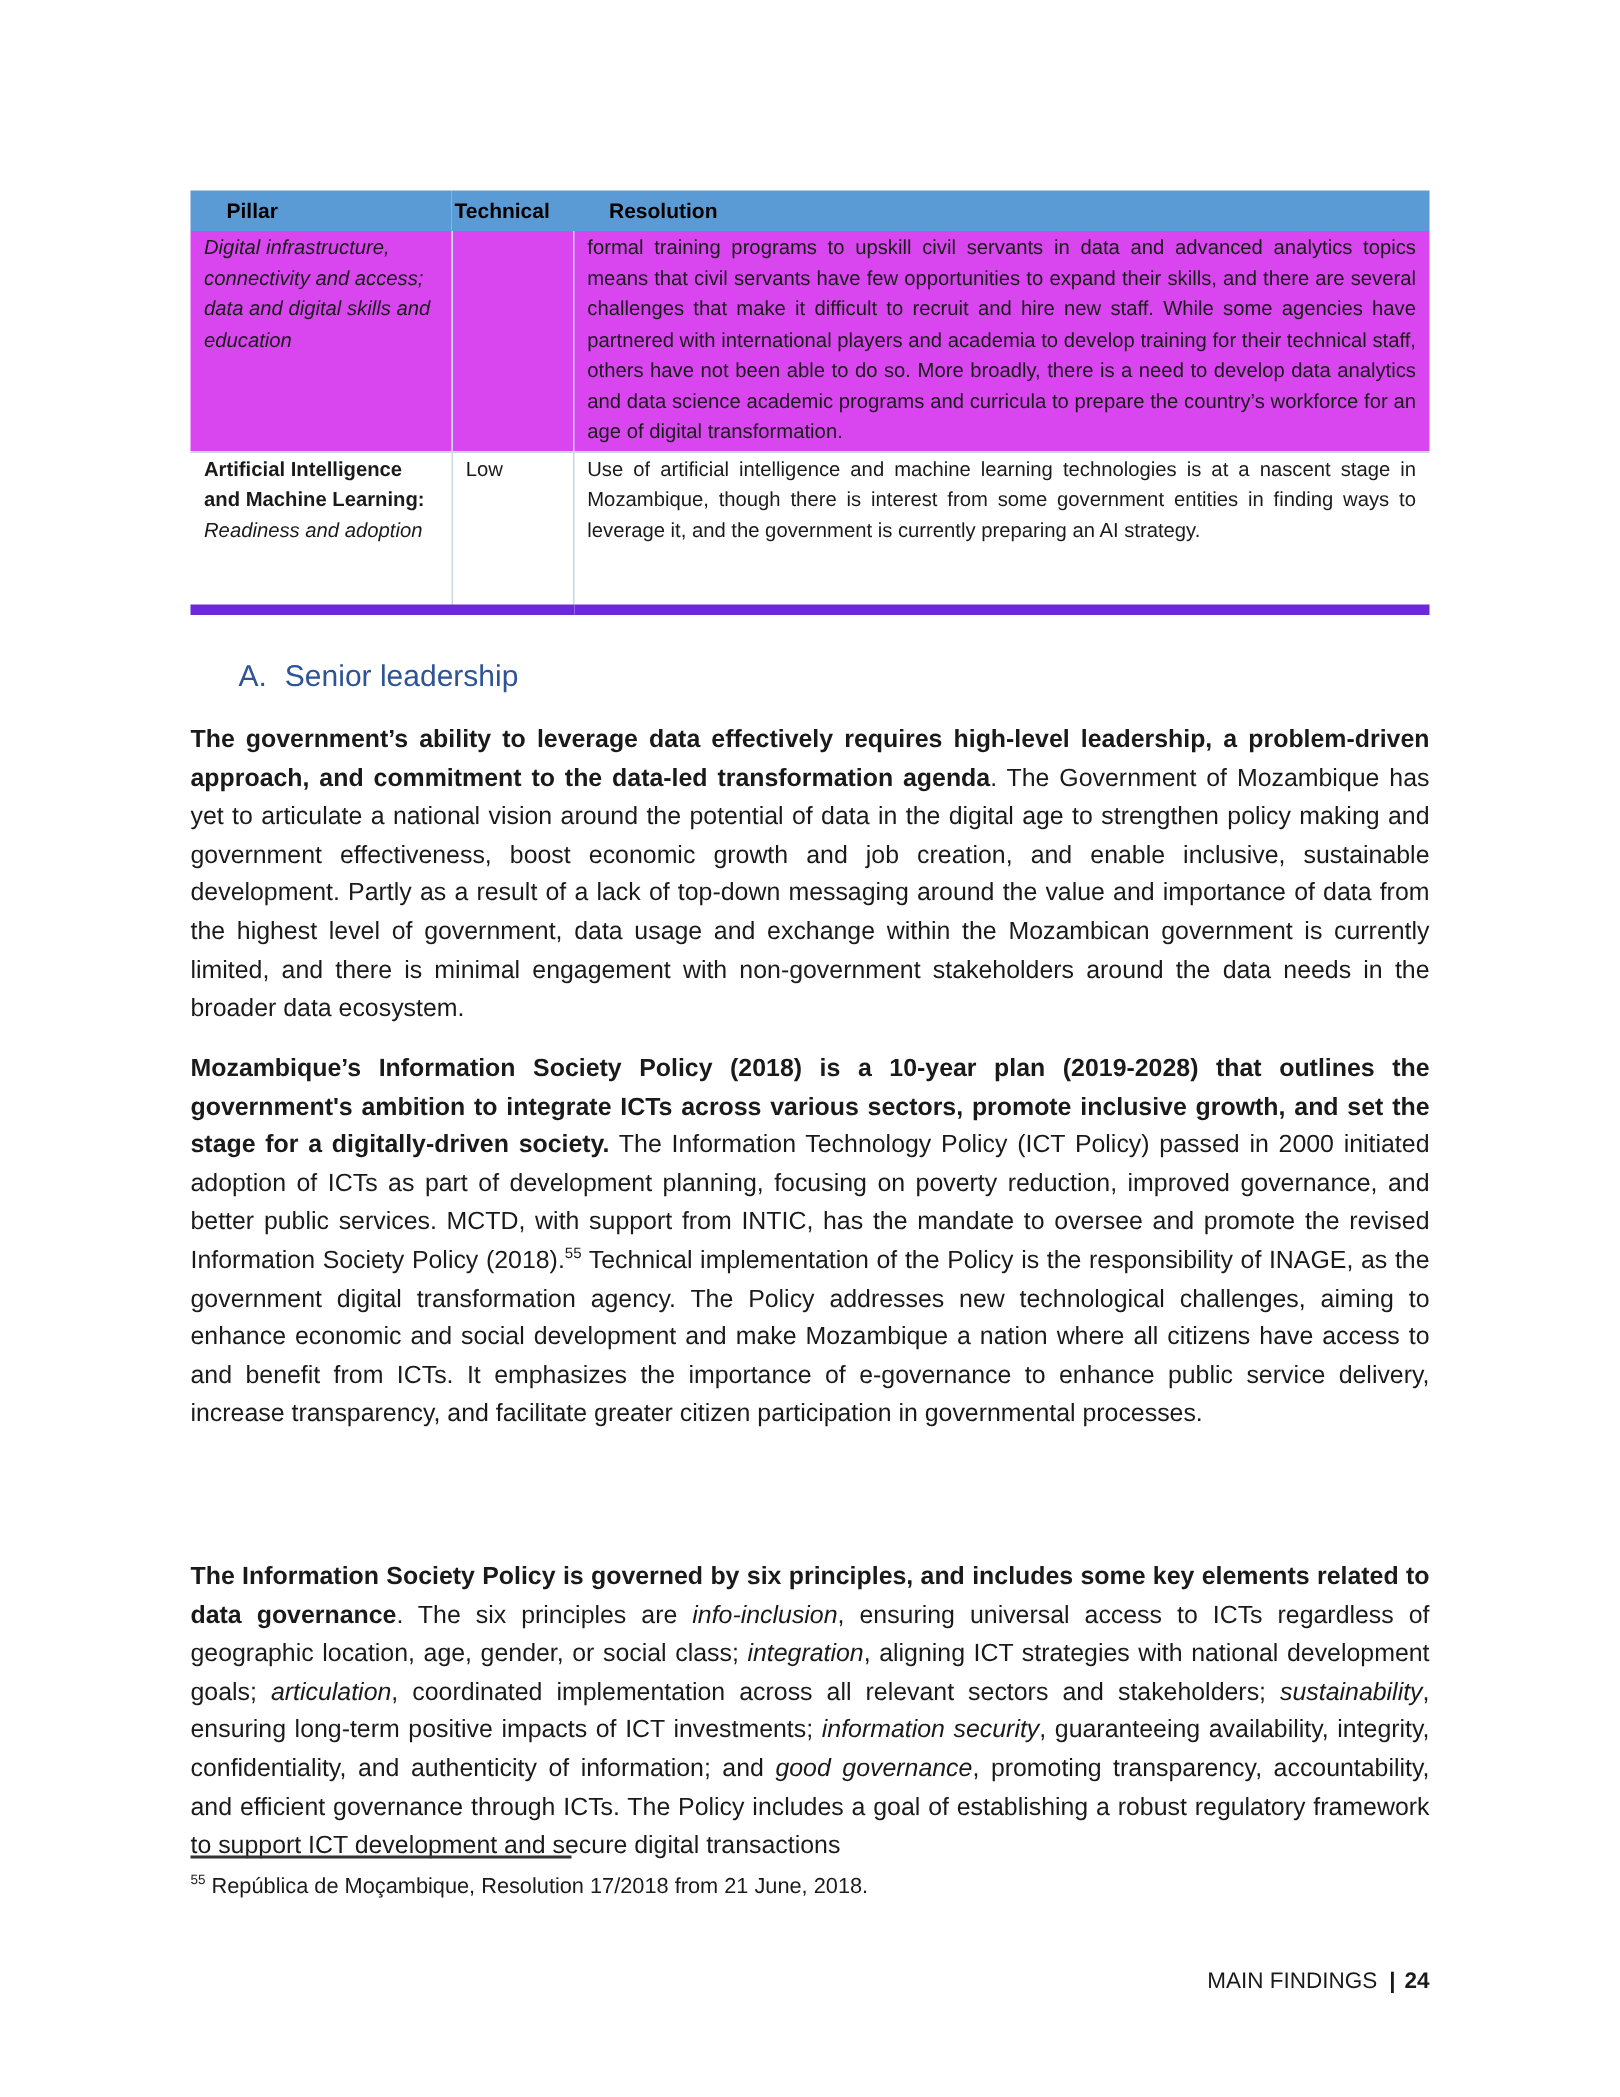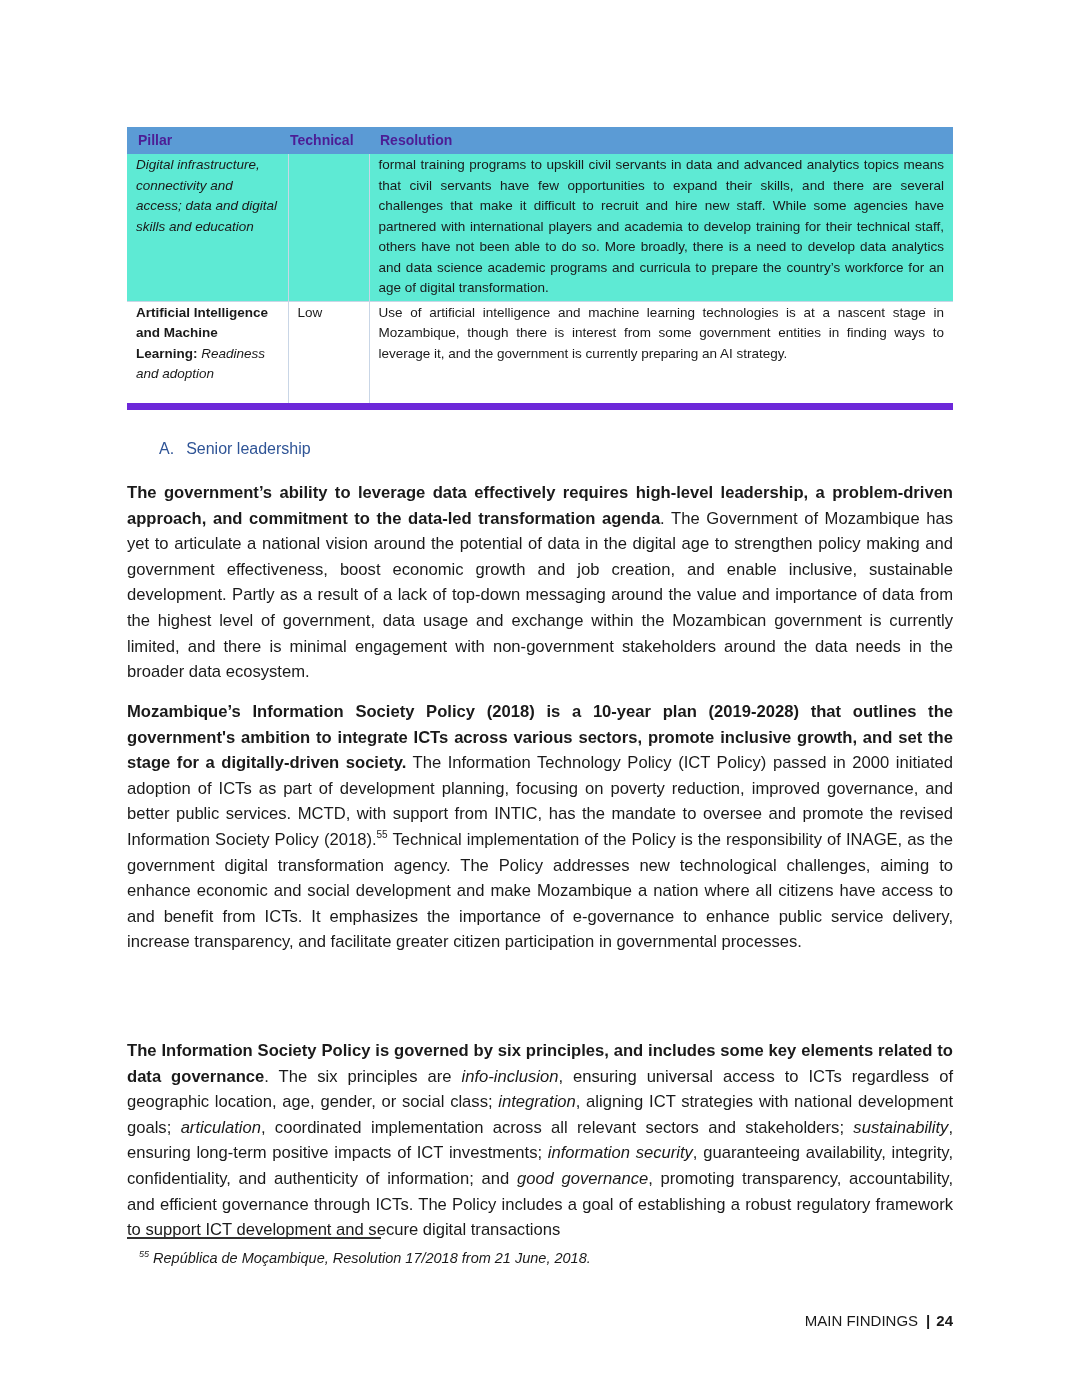--- a/index.html
+++ b/index.html
@@ -3,49 +3,49 @@
 <meta charset="utf-8">
 <style>
   html, body { margin: 0; padding: 0; background: #ffffff; }
   body { width: 1080px; height: 1398px; position: relative; overflow: hidden;
          font-family: "Liberation Sans", sans-serif; color: #1a1a1a; }
   .page { position: absolute; left: 127px; top: 0; width: 826px; }
 
   
   .tbl { position: absolute; top: 127px; left: 0; width: 826px; border-collapse: collapse;
          font-family: "Liberation Sans", sans-serif; }
-  .tbl th { background: #5b9bd5; color: #4c1d95; font-weight: bold; font-size: 14px;
-            text-align: left; padding: 3px 9px 4px 11px; height: 20px; }
+  .tbl th { background: #5b9bd5; color: #000000; font-weight: bold; font-size: 14px;
+            text-align: left; padding: 3px 9px 4px 24px; height: 20px; }
   .tbl th.c2 { padding-left: 2px; padding-right: 2px; }
   .tbl td { font-size: 13.5px; line-height: 20.5px; vertical-align: top; padding: 1px 9px 2px 9px; }
-  .tbl tr.r1 td { background: #5eead4; border-bottom: 1px solid #c9d6e6; }
+  .tbl tr.r1 td { background: #d946ef; border-bottom: 1px solid #c9d6e6; }
   .tbl tr.r2 td { background: #ffffff; border-bottom: 7px solid #6d28d9; }
   .tbl td.col2 { border-left: 1px solid #c9d6e6; border-right: 1px solid #c9d6e6; }
   .col1 { width: 141px; }
   .col2 { width: 62px; }
   .col3 { text-align: justify; }
   .it { font-style: italic; }
   .bd { font-weight: bold; }
 
   
-  .h2 { position: absolute; top: 440px; left: 32px; font-size: 16px; color: #2f5496;
+  .h2 { position: absolute; top: 440px; left: 32px; font-size: 20px; color: #2f5496;
         font-family: "Liberation Sans", sans-serif; font-weight: normal; margin: 0; }
   .h2 .num { margin-right: 12px; }
 
   
   .p { position: absolute; left: 0; width: 826px; font-size: 16.6px; line-height: 25.6px;
        text-align: justify; margin: 0; }
   .p1 { top: 480px; }
   .p2 { top: 699px; }
   .p3 { top: 1038px; }
   sup { font-size: 10px; line-height: 0; vertical-align: super; }
 
   
   .fn-rule { position: absolute; top: 1237px; left: 0; width: 254px; height: 1.5px; background: #333; }
-  .fn { position: absolute; top: 1250px; left: 12px; font-size: 14.5px; font-style: italic; }
+  .fn { position: absolute; top: 1250px; left: 0; font-size: 14.5px; }
   .fn sup { font-size: 9px; }
 
   
   .footer { position: absolute; top: 1312px; right: 0; font-size: 15px; }
   .footer .sep { font-weight: bold; margin: 0 6px 0 8px; }
   .footer .pg { font-weight: bold; }
 </style>
 </head>
 <body>
 

